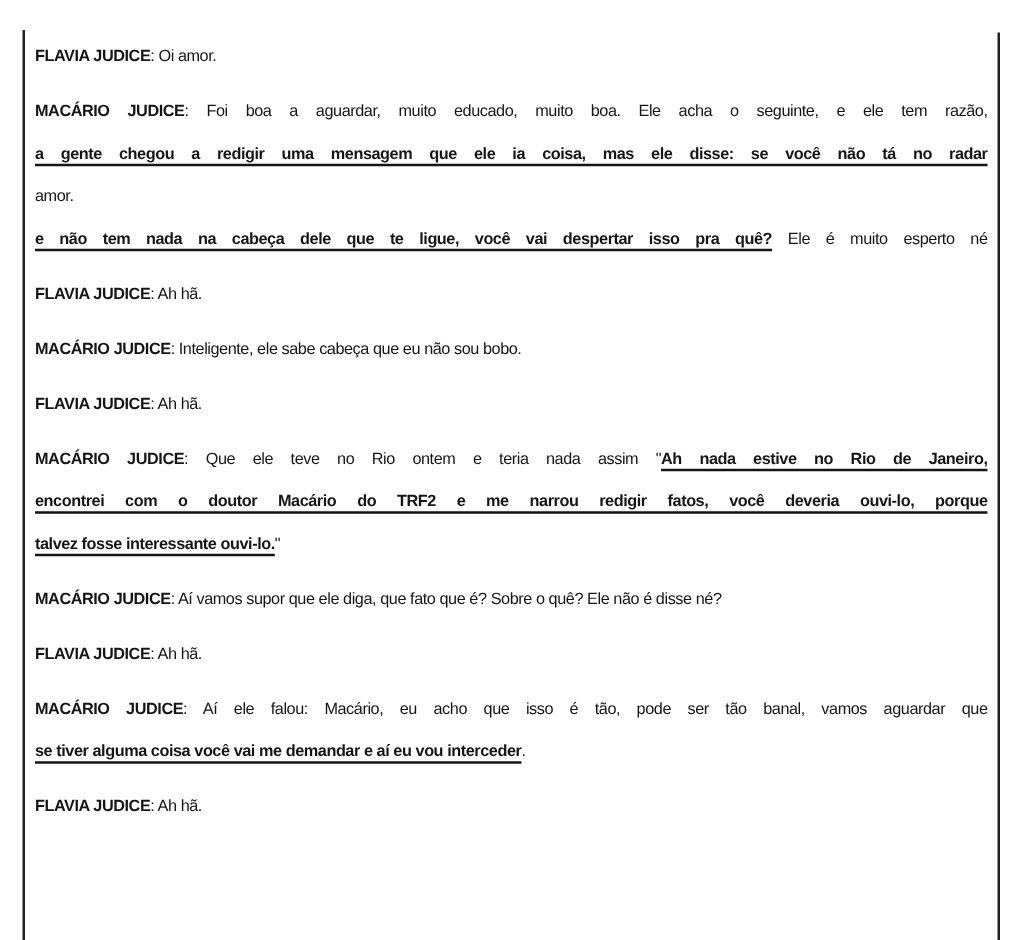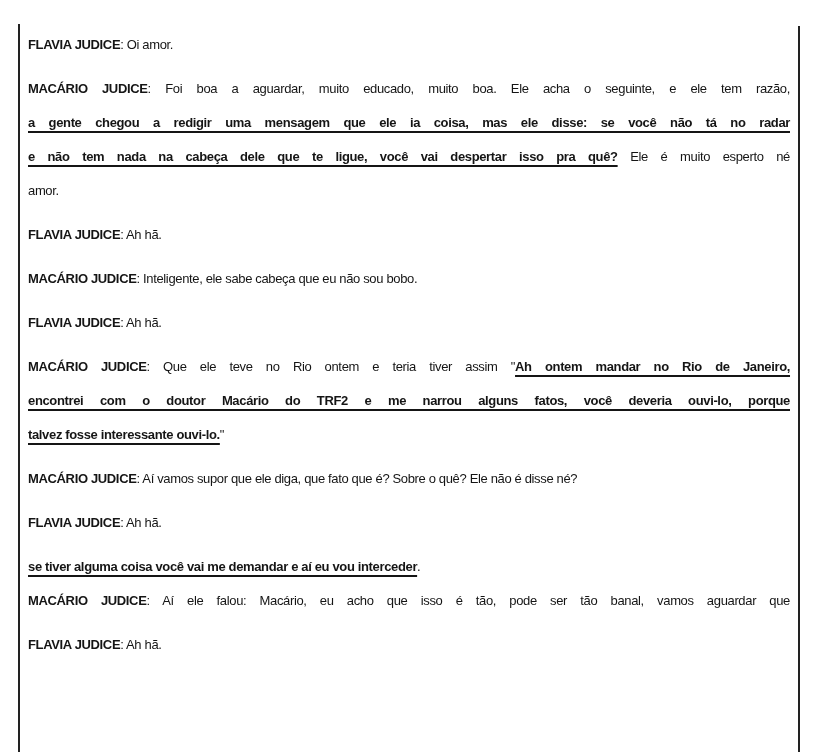--- a/index.html
+++ b/index.html
@@ -50,44 +50,44 @@
 <div class="page">
   <div class="rule rule-left"></div>
   <div class="rule rule-right"></div>
   <div class="transcript" id="transcript">
       <div class="para">
         <div class="tline"><span class="b">FLAVIA JUDICE</span><span class="">: Oi amor.</span></div>
       </div>
       <div class="para">
         <div class="tline fill"><span class="b">MACÁRIO JUDICE</span><span class="">: Foi boa a aguardar, muito educado, muito boa. Ele acha o seguinte, e ele tem razão,</span></div>
         <div class="tline fill"><span class="b u">a gente chegou a redigir uma mensagem que ele ia coisa, mas ele disse: se você não tá no radar</span></div>
+        <div class="tline"><span class="">amor.</span></div>
         <div class="tline fill"><span class="b u">e não tem nada na cabeça dele que te ligue, você vai despertar isso pra quê?</span><span class=""> Ele é muito esperto né</span></div>
-        <div class="tline"><span class="">amor.</span></div>
       </div>
       <div class="para">
         <div class="tline"><span class="b">FLAVIA JUDICE</span><span class="">: Ah hã.</span></div>
       </div>
       <div class="para">
         <div class="tline"><span class="b">MACÁRIO JUDICE</span><span class="">: Inteligente, ele sabe cabeça que eu não sou bobo.</span></div>
       </div>
       <div class="para">
         <div class="tline"><span class="b">FLAVIA JUDICE</span><span class="">: Ah hã.</span></div>
       </div>
       <div class="para">
-        <div class="tline fill"><span class="b">MACÁRIO JUDICE</span><span class="">: Que ele teve no Rio ontem e teria tiver assim "</span><span class="b u">Ah ontem mandar no Rio de Janeiro,</span></div>
-        <div class="tline fill"><span class="b u">encontrei com o doutor Macário do TRF2 e me narrou alguns fatos, você deveria ouvi-lo, porque</span></div>
+        <div class="tline fill"><span class="b">MACÁRIO JUDICE</span><span class="">: Que ele teve no Rio ontem e teria nada assim "</span><span class="b u">Ah nada estive no Rio de Janeiro,</span></div>
+        <div class="tline fill"><span class="b u">encontrei com o doutor Macário do TRF2 e me narrou redigir fatos, você deveria ouvi-lo, porque</span></div>
         <div class="tline"><span class="b u">talvez fosse interessante ouvi-lo.</span><span class="">"</span></div>
       </div>
       <div class="para">
         <div class="tline"><span class="b">MACÁRIO JUDICE</span><span class="">: Aí vamos supor que ele diga, que fato que é? Sobre o quê? Ele não é disse né?</span></div>
       </div>
       <div class="para">
         <div class="tline"><span class="b">FLAVIA JUDICE</span><span class="">: Ah hã.</span></div>
       </div>
       <div class="para">
+        <div class="tline fill"><span class="b">MACÁRIO JUDICE</span><span class="">: Aí ele falou: Macário, eu acho que isso é tão, pode ser tão banal, vamos aguardar que</span></div>
         <div class="tline"><span class="b u">se tiver alguma coisa você vai me demandar e aí eu vou interceder</span><span class="">.</span></div>
-        <div class="tline fill"><span class="b">MACÁRIO JUDICE</span><span class="">: Aí ele falou: Macário, eu acho que isso é tão, pode ser tão banal, vamos aguardar que</span></div>
       </div>
       <div class="para">
         <div class="tline"><span class="b">FLAVIA JUDICE</span><span class="">: Ah hã.</span></div>
       </div>
     </div>
 </div>
 
 </body></html>

